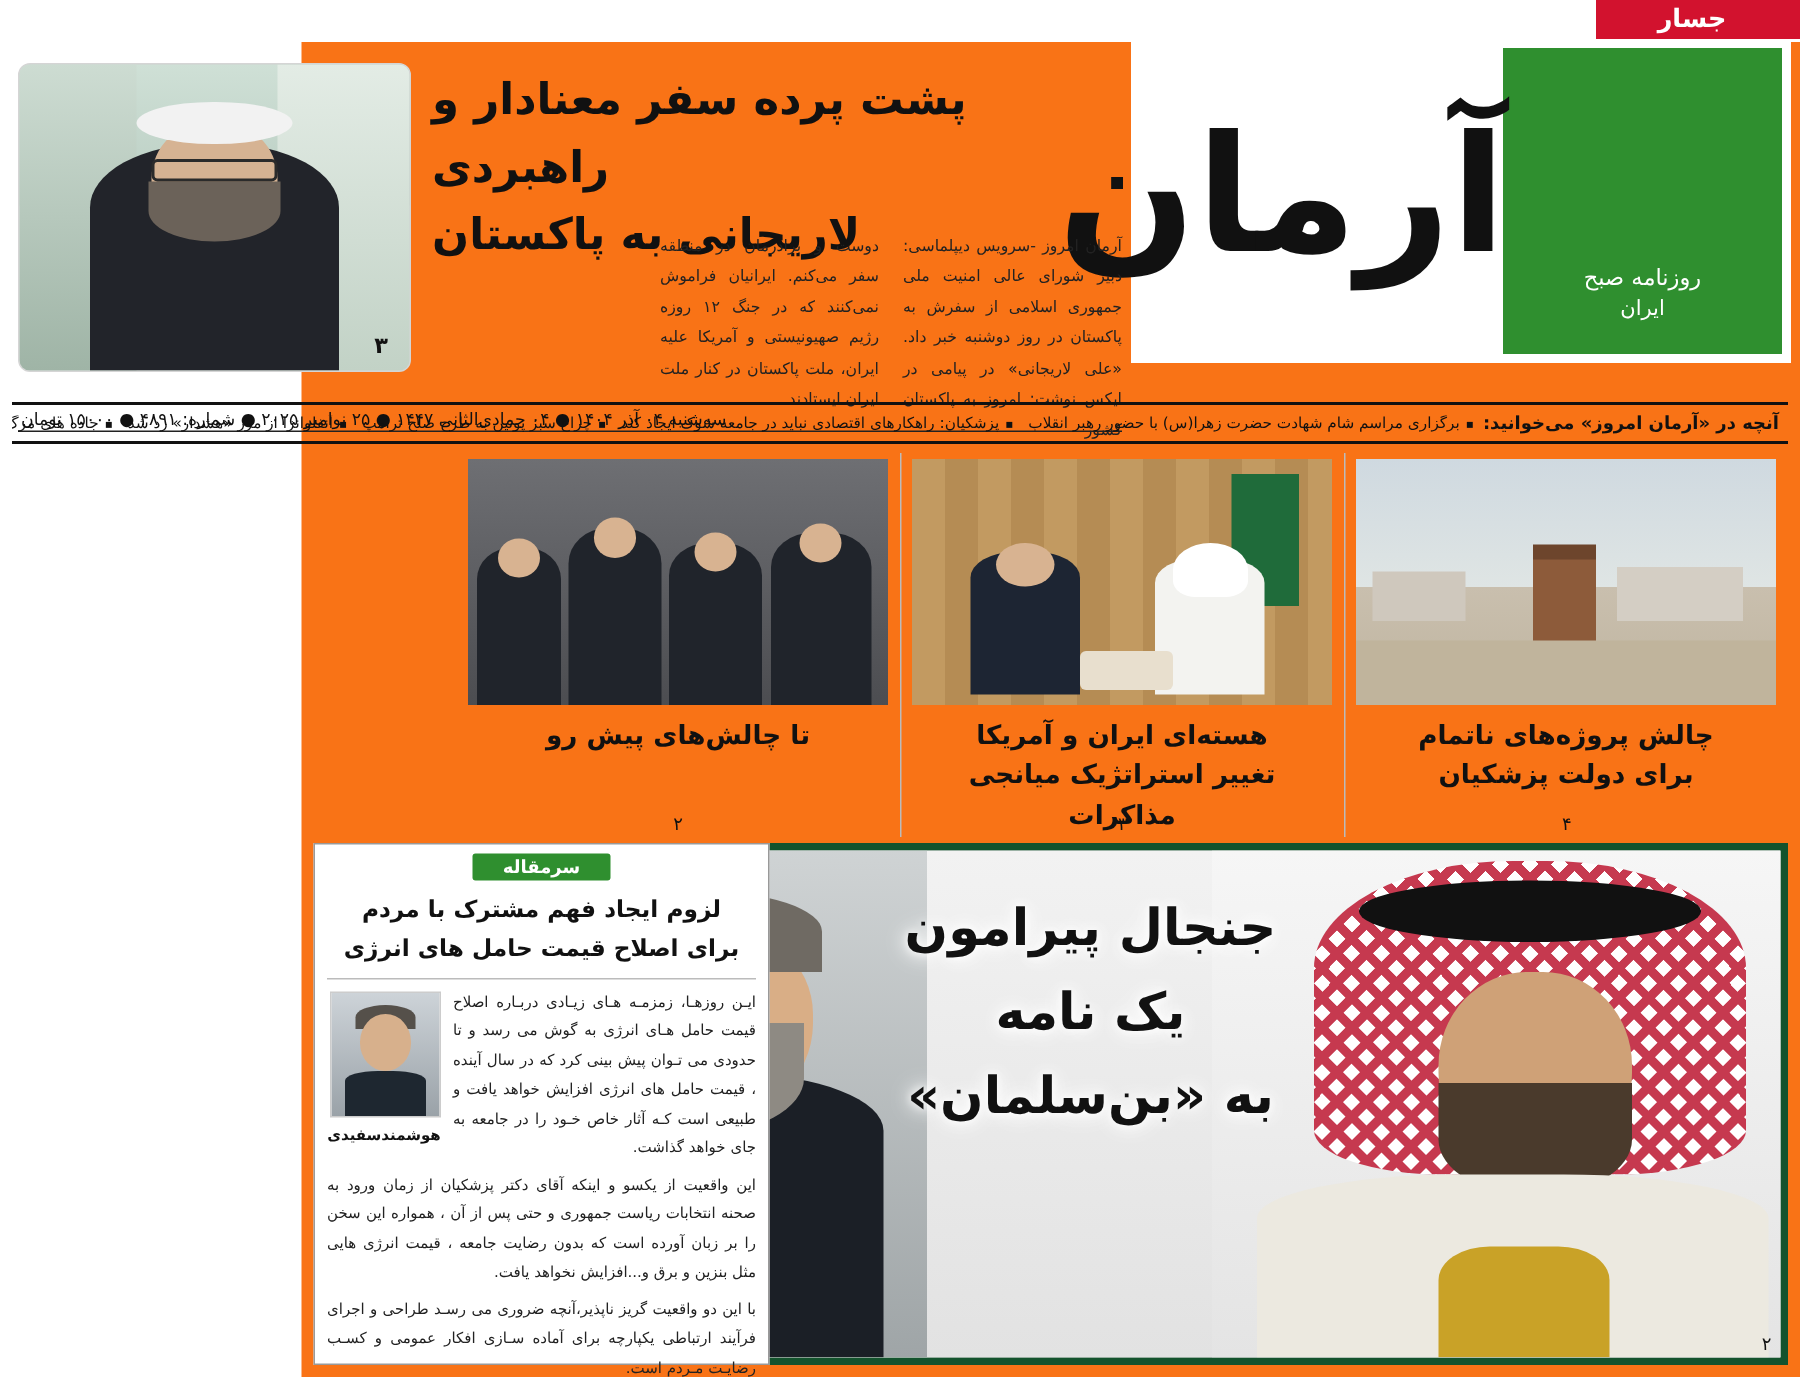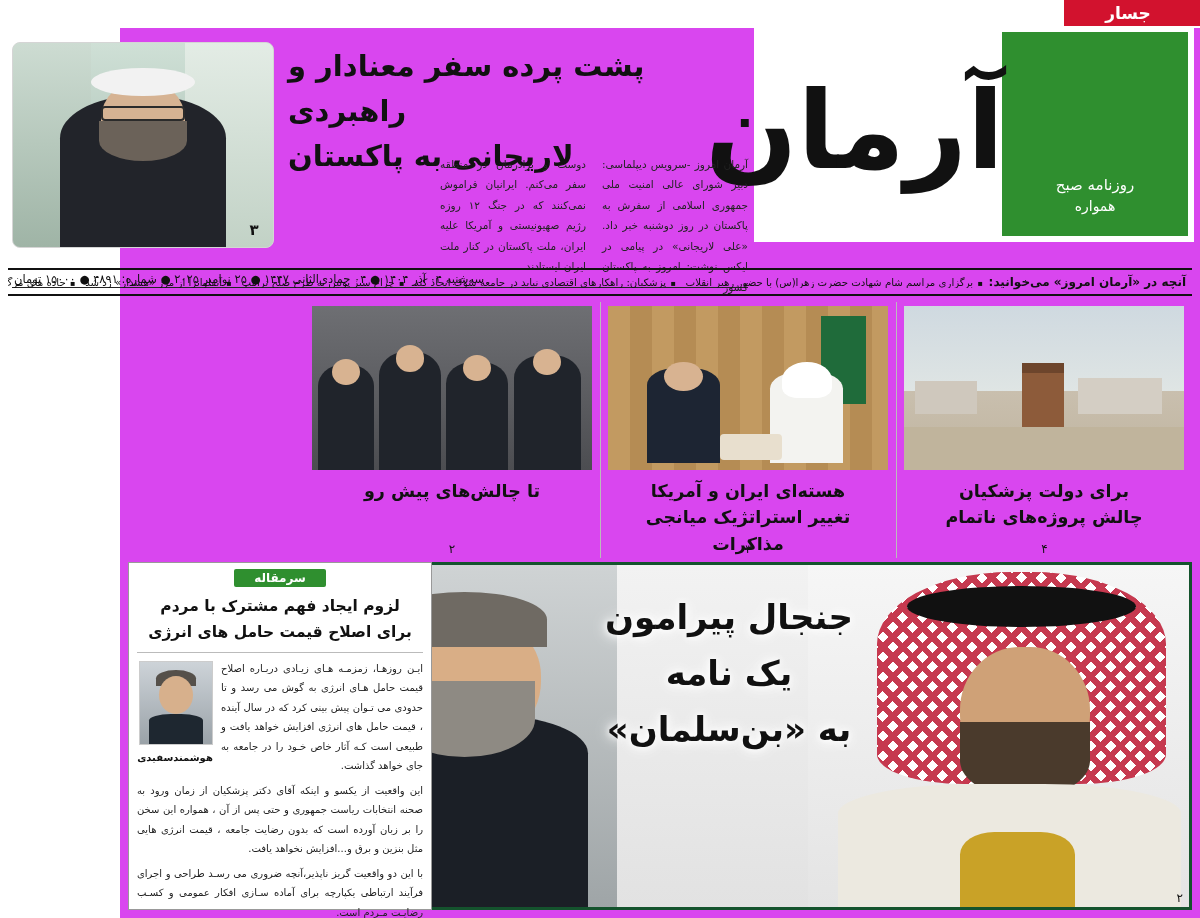--- a/index.html
+++ b/index.html
@@ -4,22 +4,22 @@
 <style>
   * { box-sizing: border-box; margin: 0; padding: 0; }
   html, body {
     width: 1200px; height: 918px;
     font-family: "DejaVu Sans", "Liberation Sans", sans-serif;
     background: #ffffff;
     overflow: hidden;
   }
   .page {
     position: relative;
-    width: 1080px; height: 918px;
-    background: #d946ef;
+    width: 999px; height: 918px;
+    background: #f97316;
     direction: rtl;
   }
 
   
   .top-banner {
     position: absolute;
     top: 0; right: 0;
     width: 1200px; height: 28px;
     background: #fff;
   }
@@ -313,21 +313,21 @@
   
   .art-crowd { position:absolute; inset:0; background: linear-gradient(180deg,#6e6f73 0%, #4c4d51 100%); }
   .art-crowd .h { position:absolute; bottom:0; background:#20242b; border-radius:42% 42% 0 0 / 20% 20% 0 0; }
   .art-crowd .f { position:absolute; background:#d8b391; border-radius:50%; }
 
   
   .main-story {
     position: absolute;
     top: 562px; right: 8px;
     width: 872px; height: 348px;
-    border: 3px solid #14532d;
+    border: 5px solid #14532d;
     overflow: hidden;
     background: #e9e9ea;
   }
   .ms-bg { position:absolute; inset:0; background: linear-gradient(180deg,#f2f2f2 0%, #e2e2e2 100%); }
   .ms-left {
     position:absolute; right:0; top:0; width:44%; height:100%;
     background: linear-gradient(180deg,#f6f6f6 0%, #e4e4e4 100%);
     overflow:hidden;
   }
   .ms-left .kef {
@@ -428,21 +428,21 @@
     <div class="red-strip"></div>
     <div class="white-cut"></div>
     <div class="brand-mini">جسار</div>
   </div>
 
   <div class="masthead">
 
     <div class="logo-block">
       <div class="logo-green">
         <div class="sub1">روزنامه صبح</div>
-        <div class="sub2">همواره</div>
+        <div class="sub2">ایران</div>
       </div>
       <div class="logo-word">آرمان</div>
     </div>
 
     <div class="lead-head">
       <div class="t1">پشت پرده سفر معنادار و راهبردی</div>
       <div class="t2">لاریجانی به پاکستان</div>
     </div>
 
     <div class="lead-body">
@@ -481,22 +481,22 @@
     <div class="card">
       <div class="thumb">
         <div class="art-constr">
           <div class="bldgA"></div>
           <div class="bldgB"></div>
           <div class="tower"></div>
           <div class="ground"></div>
         </div>
       </div>
       <div class="ctitle">
+        <div>چالش پروژه‌های ناتمام</div>
         <div>برای دولت پزشکیان</div>
-        <div>چالش پروژه‌های ناتمام</div>
       </div>
       <div class="cnum">۴</div>
     </div>
 
 
     <div class="card">
       <div class="thumb">
         <div class="art-meet">
           <div class="wall"></div>
           <div class="flag"></div>

